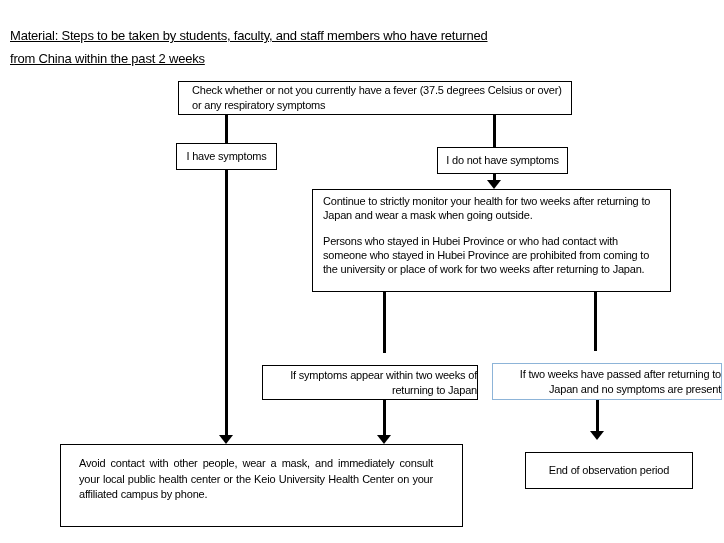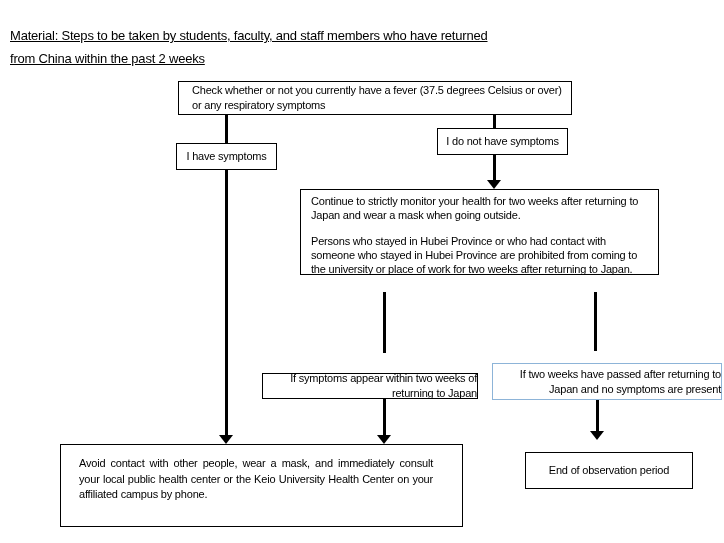--- a/index.html
+++ b/index.html
@@ -66,24 +66,24 @@
   }
   .box.center {
     display: flex;
     align-items: center;
     justify-content: center;
     text-align: right;
     margin-top: 12px;
   }
   #box-check      { left: 178px; top: 81px;  width: 394px; height: 34px; padding: 1px 6px 12px 13px; }
   #box-have       { left: 176px; top: 131px; width: 101px; height: 27px; }
-  #box-nothave    { left: 437px; top: 116px; width: 131px; height: 27px; }
-  #box-monitor    { left: 300px; top: 189px; width: 359px; height: 86px; padding: 4px 10px; line-height: 14px; }
+  #box-nothave    { left: 437px; top: 135px; width: 131px; height: 27px; }
+  #box-monitor    { left: 312px; top: 189px; width: 359px; height: 103px; padding: 4px 10px; line-height: 14px; }
   #box-monitor .para2 { margin-top: 12px; }
-  #box-ifsymptoms { left: 262px; top: 361px; width: 216px; height: 26px; }
+  #box-ifsymptoms { left: 262px; top: 353px; width: 216px; height: 35px; }
   #box-twoweeks   { left: 492px; top: 351px; width: 230px; height: 37px; border-color: #8db4d8; }
   #box-avoid      { left: 60px;  top: 444px; width: 403px; height: 83px; padding: 11px 29px 0 18px; text-align: justify; line-height: 15.5px; }
   #box-end        { left: 525px; top: 440px; width: 168px; height: 37px; }
 </style>
 </head>
 <body>
 
 <div class="slide">
 
   <div class="title">

